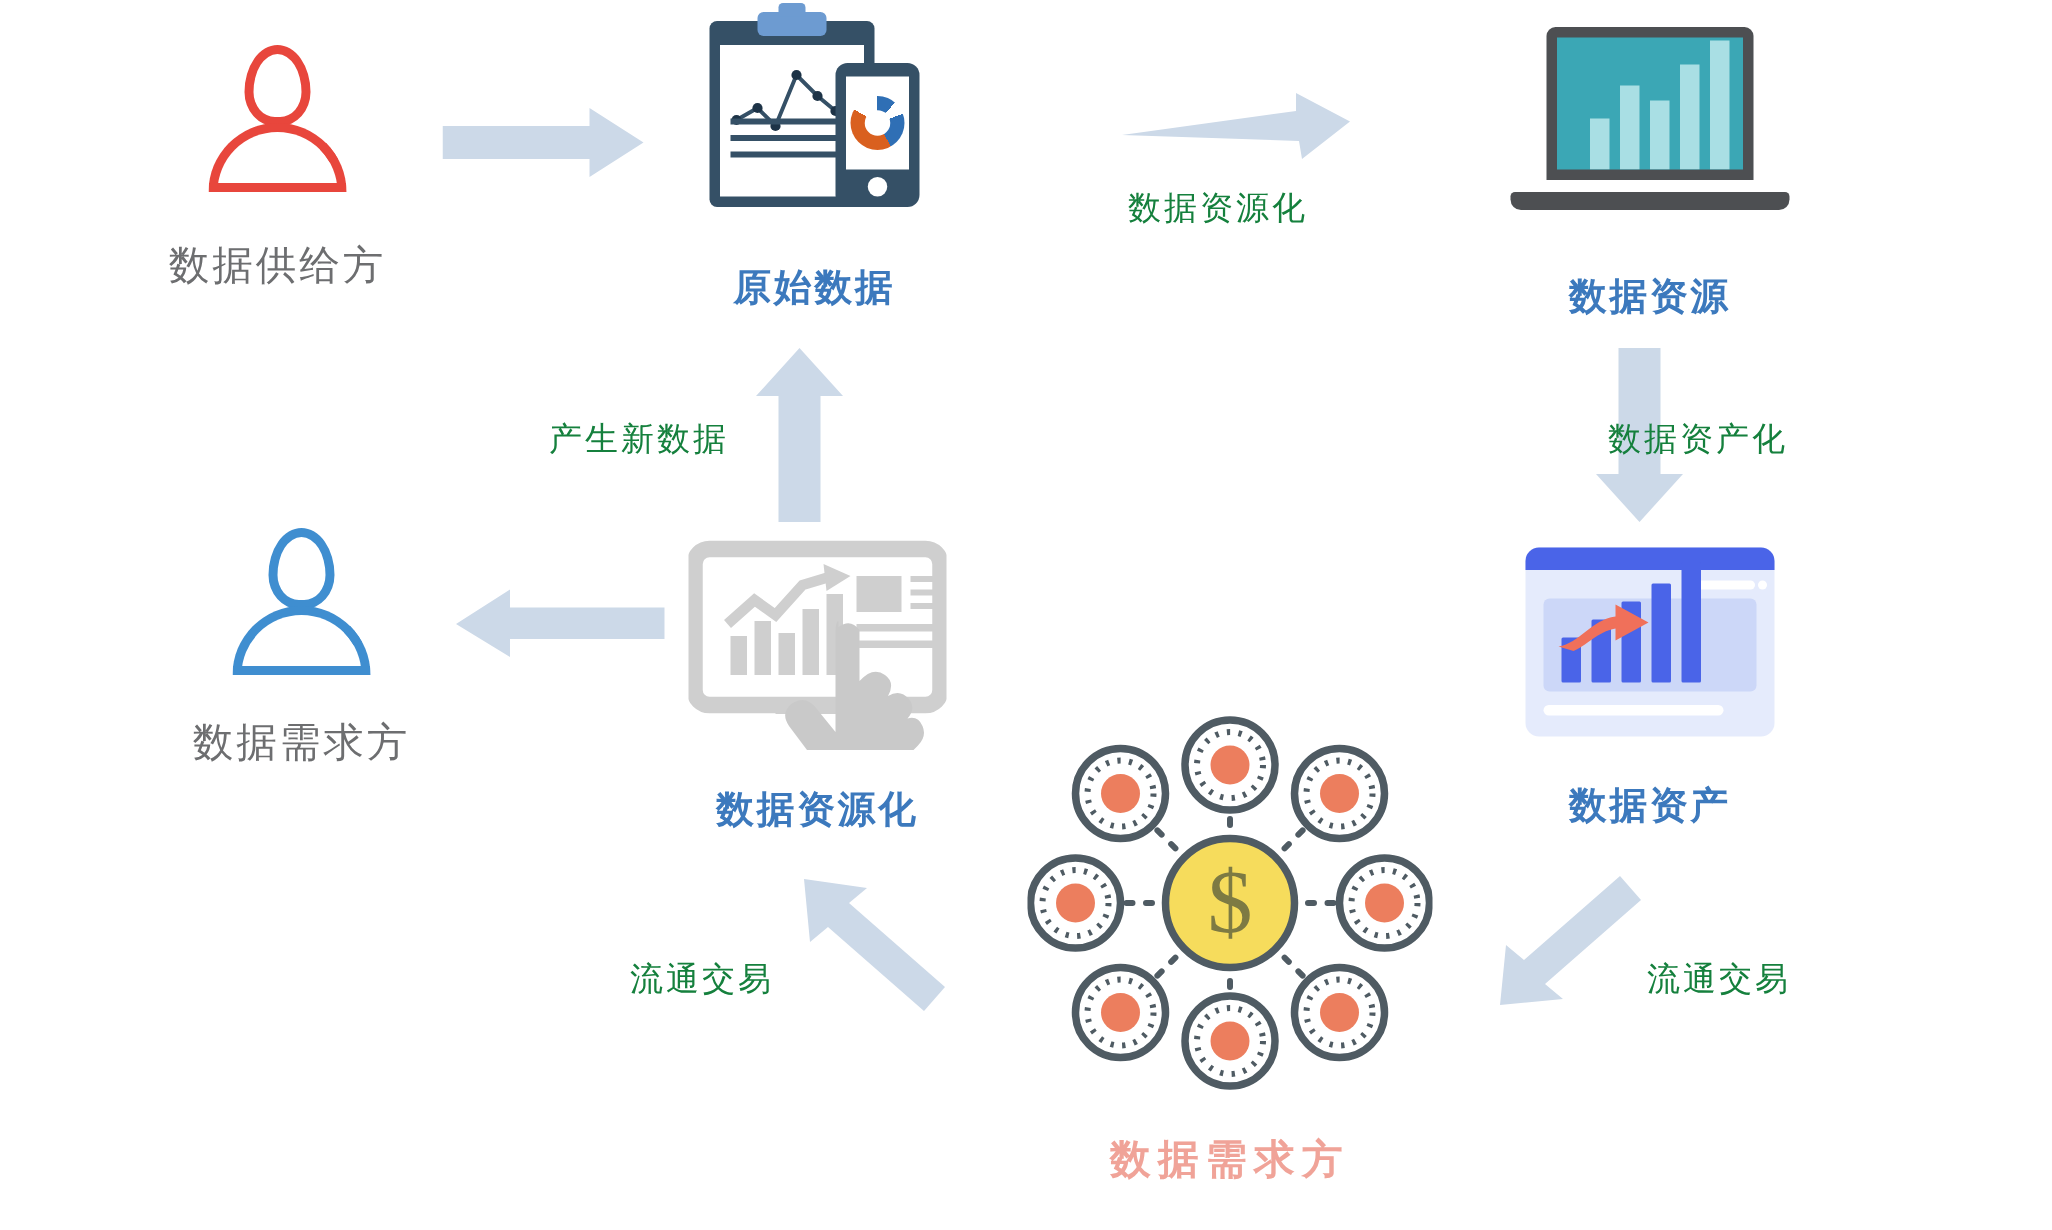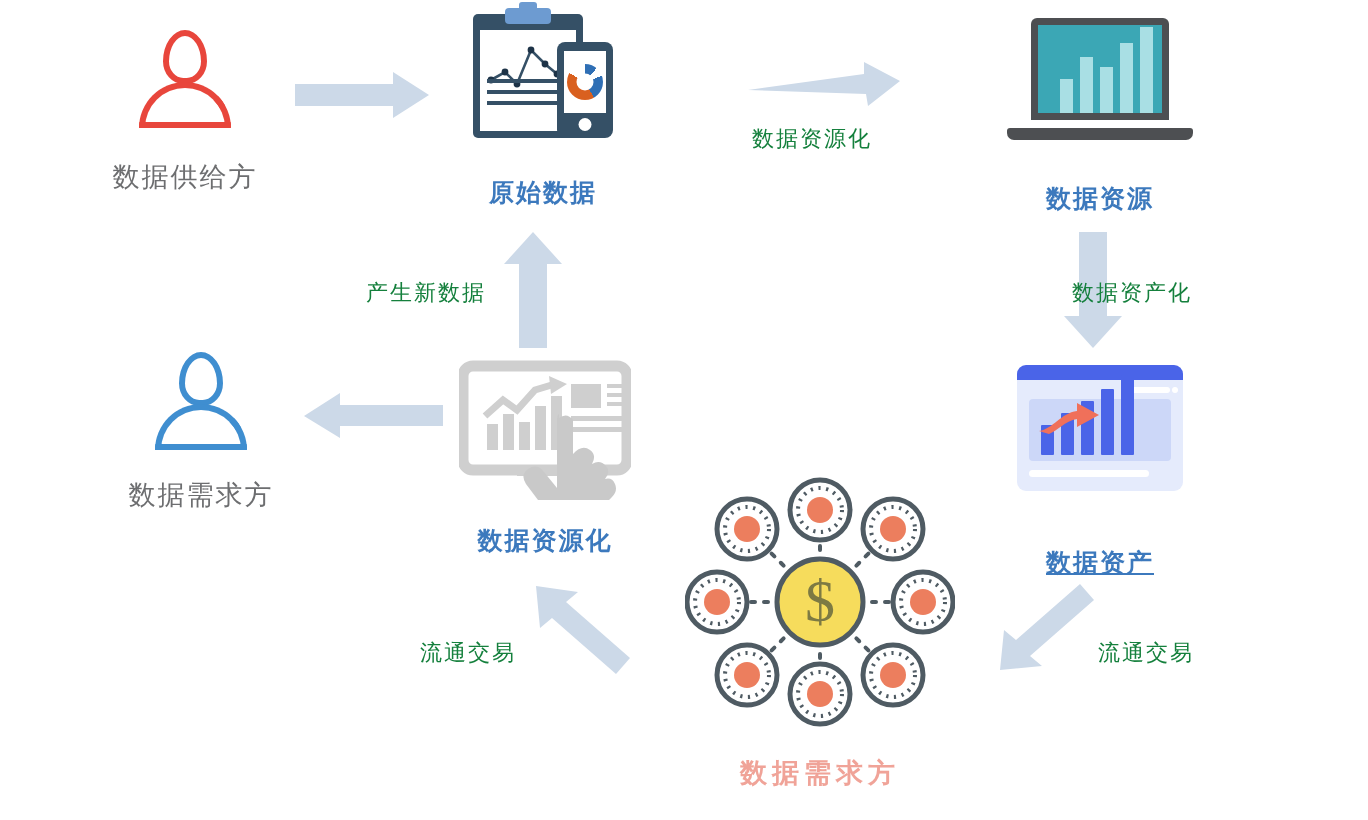--- a/index.html
+++ b/index.html
@@ -235,21 +235,21 @@
             <i style="height:54px"></i>
             <i style="height:66px"></i>
             <i style="height:80px"></i>
         </div>
         <svg class="rise-arrow" width="80" height="34" viewBox="0 0 80 34" aria-hidden="true">
           <path d="M2 30 C16 28 24 12 40 10 L40 2 L62 14 L40 26 L40 18 C28 20 20 30 12 33 Z" fill="#f0705a"></path>
         </svg>
       </div>
       <div class="foot"></div>
     </div>
-    <div class="node-label label-blue" style="margin-top:59px;text-decoration:underline;">数据资产</div>
+    <div class="node-label label-blue" style="margin-top:34px;">数据资产</div>
   </div>
 
   <div class="arrow" style="left:990px;top:578px;">
     <svg width="110" height="100" viewBox="0 0 110 100" aria-hidden="true">
       <polygon points="90,6 104,22 40,78 52,88 10,92 14,52 26,62" fill="#ccd9e8"></polygon>
     </svg>
   </div>
   <div class="conn-label" style="left:1098px;top:638px;">流通交易</div>
 
   <div class="node" style="left:680px;top:472px;width:280px;">

